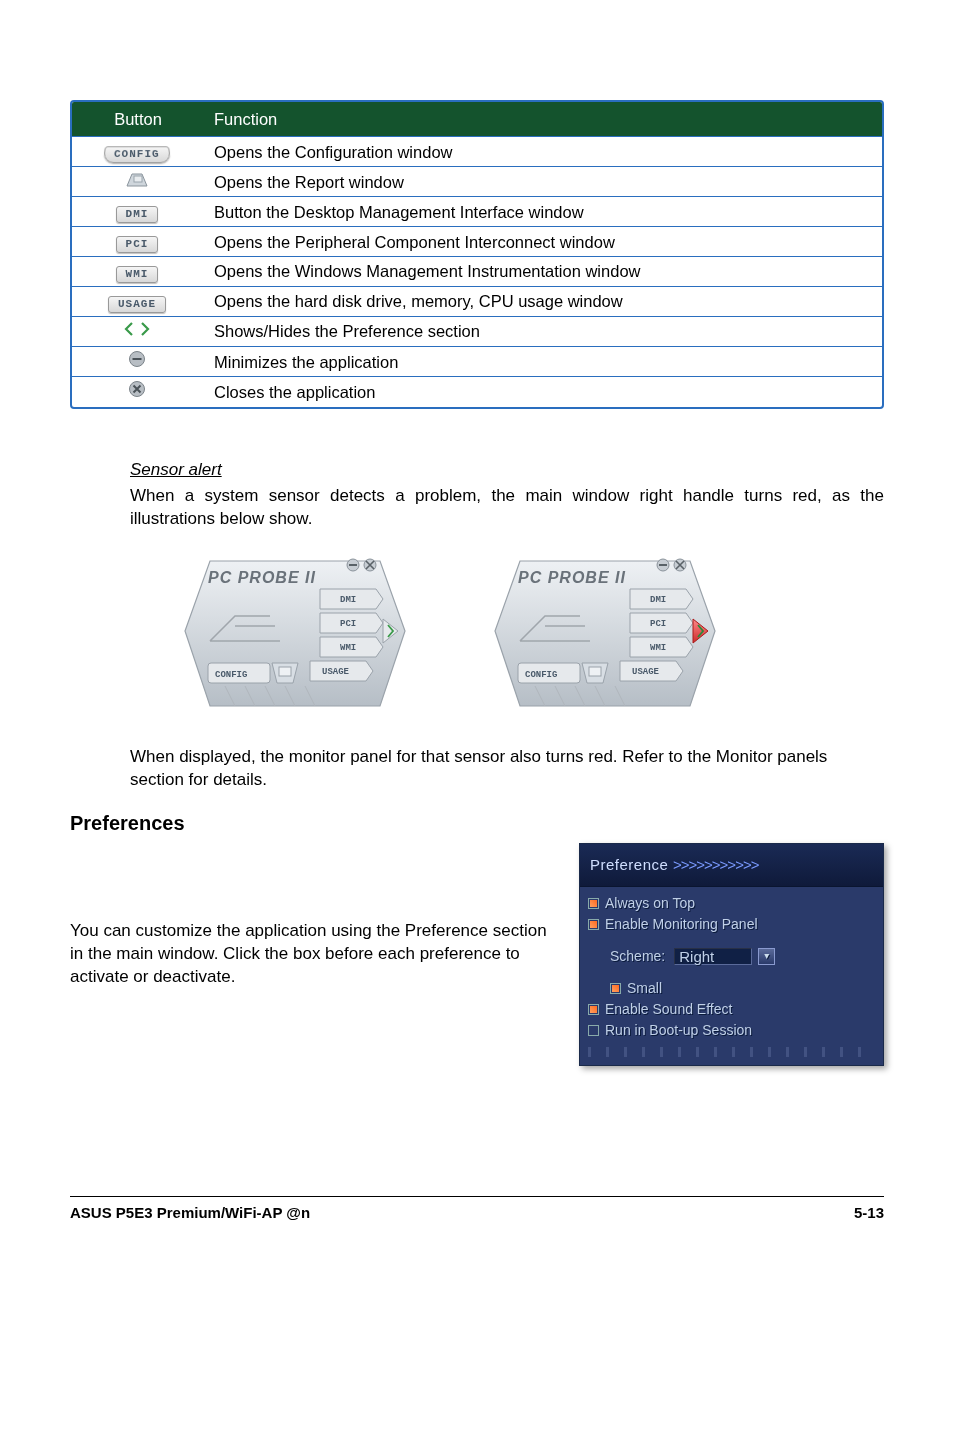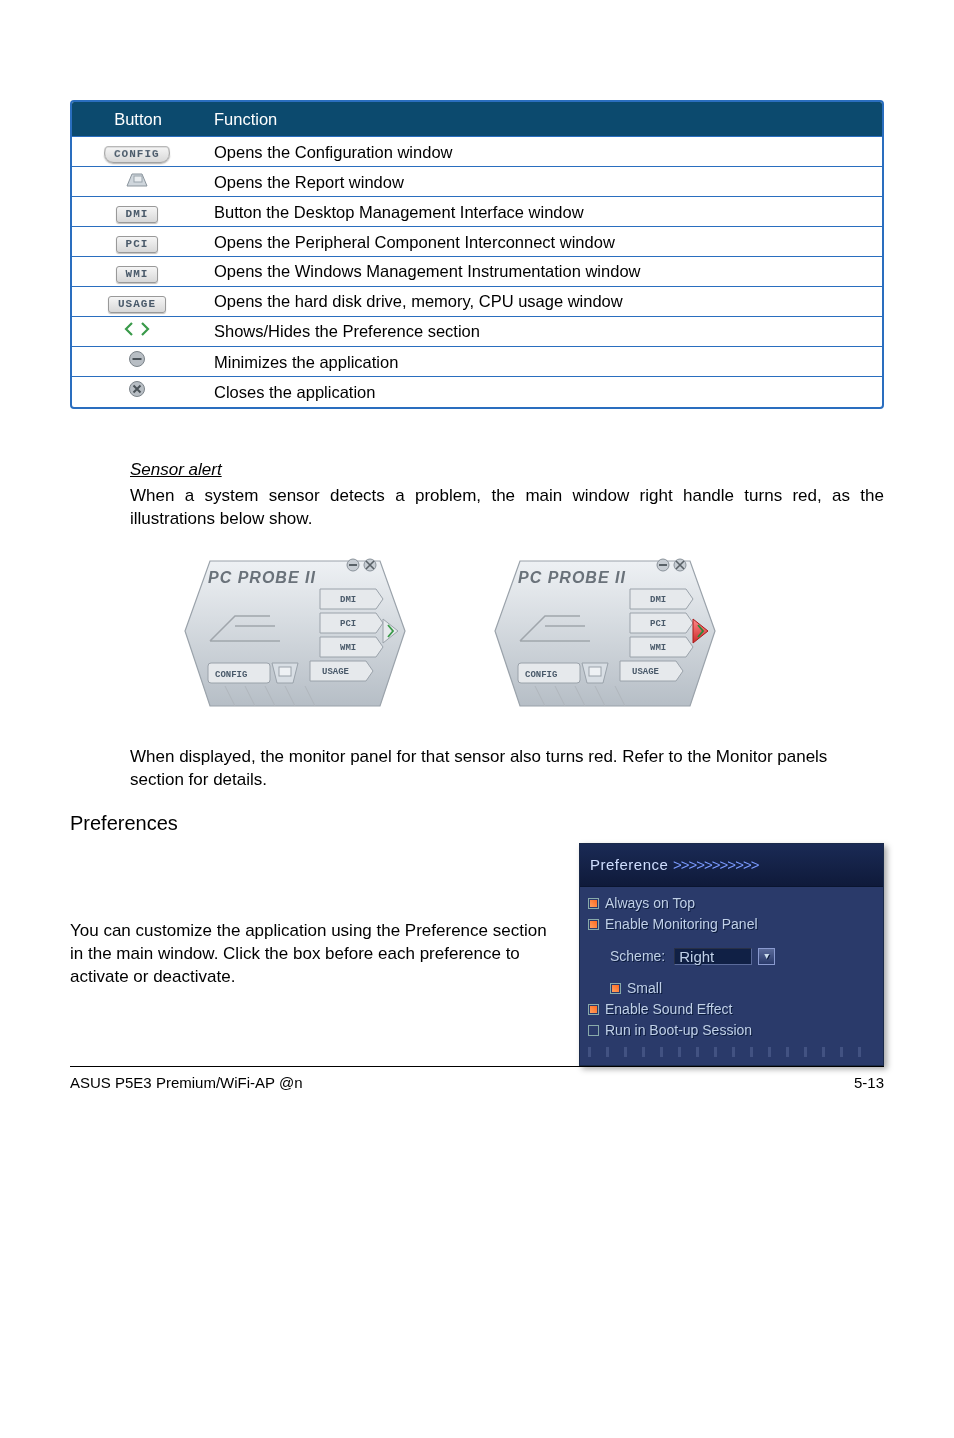--- a/index.html
+++ b/index.html
@@ -18,21 +18,21 @@
     border-radius: 4px;
     overflow: hidden;
     margin-bottom: 50px;
   }
   table {
     border-collapse: collapse;
     width: 100%;
     font-size: 16.5px;
   }
   thead th {
-    background: #0c4a6e;
+    background: #14532d;
     color: #fff;
     text-align: left;
     font-weight: normal;
     padding: 6px 10px 6px 12px;
   }
   thead th:first-child { width: 130px; text-align: center; }
   tbody td {
     border-top: 1px solid #2a6ebf;
     padding: 3px 26px 3px 12px;
     vertical-align: middle;
@@ -72,21 +72,21 @@
   .sensor-para { text-align: justify; margin-bottom: 20px; }
   .probe-row {
     display: flex;
     gap: 80px;
     margin: 10px 0 30px 50px;
   }
   .probe-widget { position: relative; width: 230px; height: 165px; }
   .after-para { margin-bottom: 18px; }
   h3.pref-h {
     font-size: 20px;
-    font-weight: normal;
+    font-weight: bold;
     margin-bottom: 6px;
   }
   .pref-flex { display: flex; gap: 30px; align-items: center; }
   .pref-left { flex: 1; }
   .pref-panel {
     width: 305px;
     background: #2a3a6a;
     border: 1px solid #1a2a4a;
     padding: 0;
     font-size: 14px;
@@ -141,25 +141,27 @@
     text-align:center;line-height:14px;color:#cde;font-size:10px;
   }
   .dots{
     margin-top:6px;
     height:10px;
     background: repeating-linear-gradient(to right,#5a6a9a 0 3px,transparent 3px 18px);
     opacity:0.5;
   }
   .footer {
     position: relative;
+    margin-top: 130px;
     border-top: 1px solid #000;
     padding-top: 6px;
     display: flex;
     justify-content: space-between;
     font-size: 15px;
+    font-weight: bold;
   }
   
   .probe-svg { width: 230px; height: 165px; }
 </style>
 </head>
 <body>
 
 <div class="table-wrap">
   <table>
     <thead>

